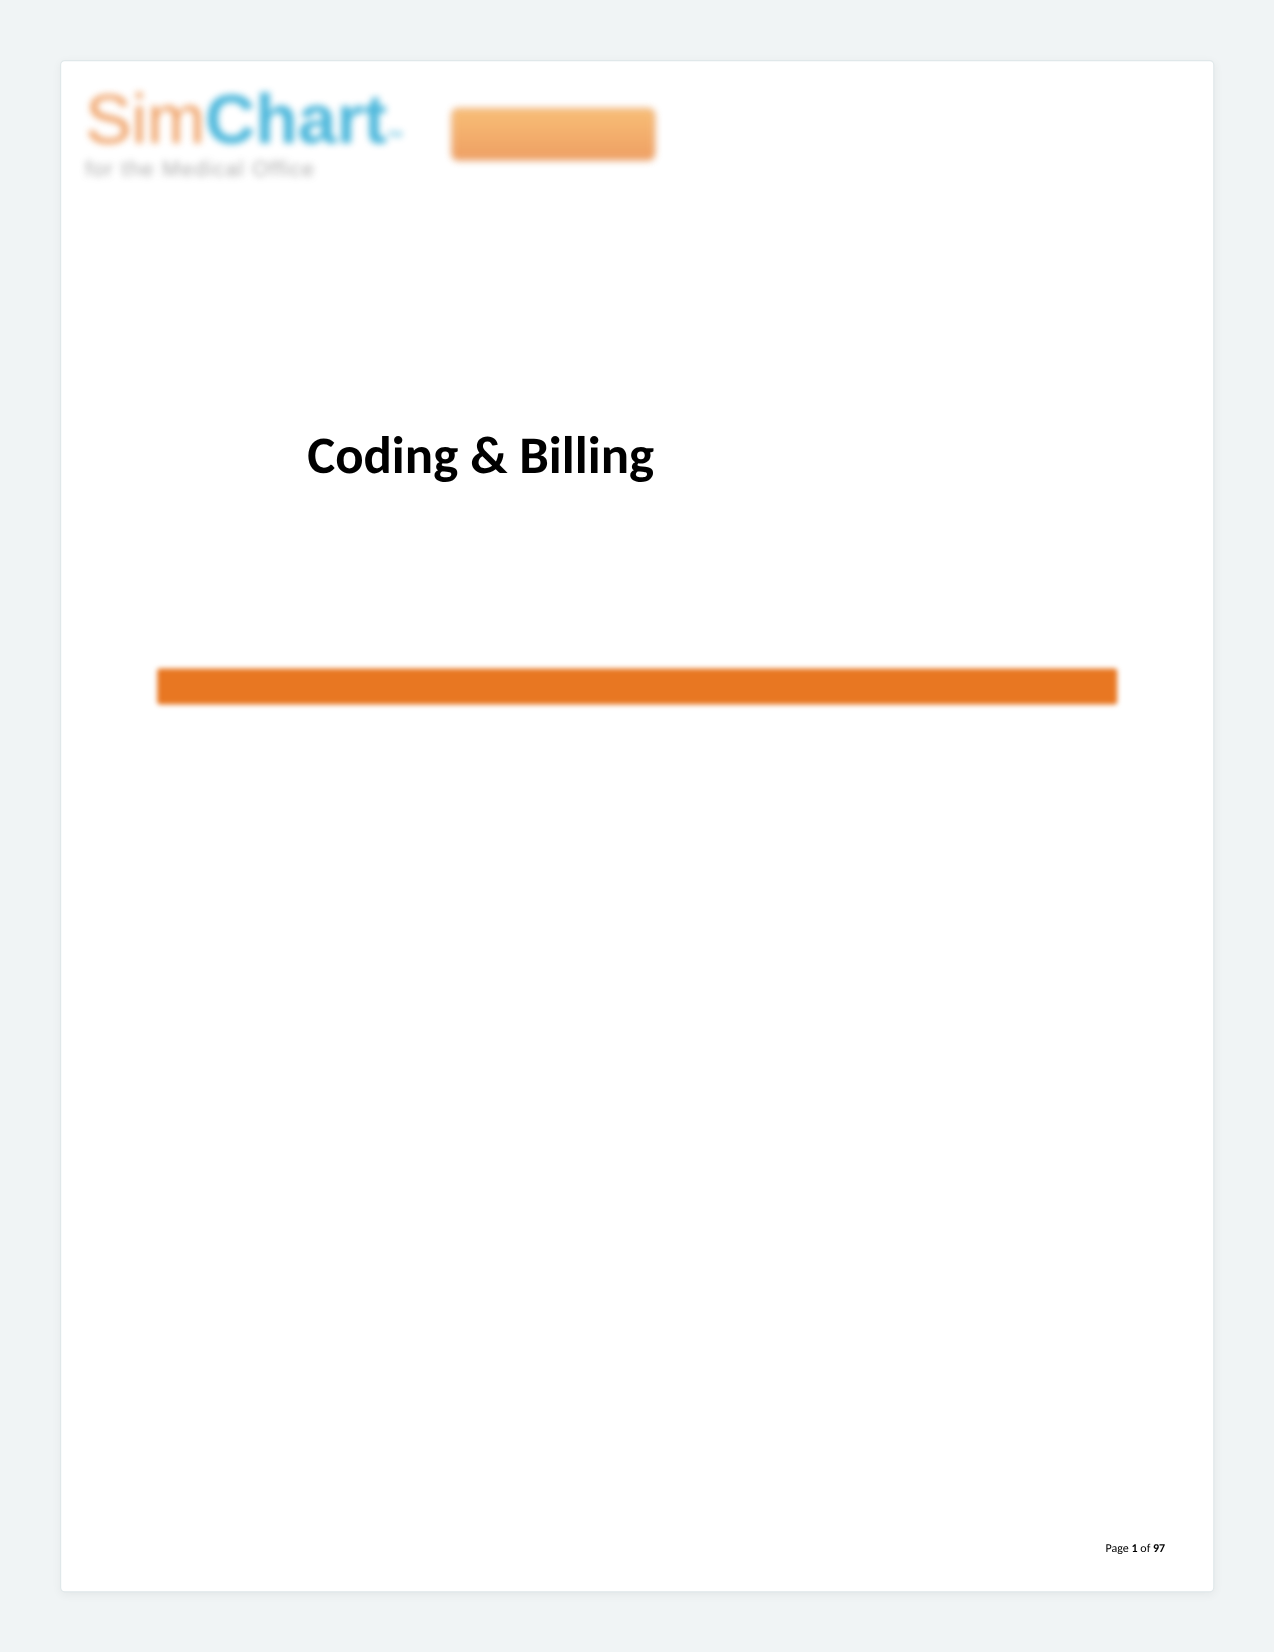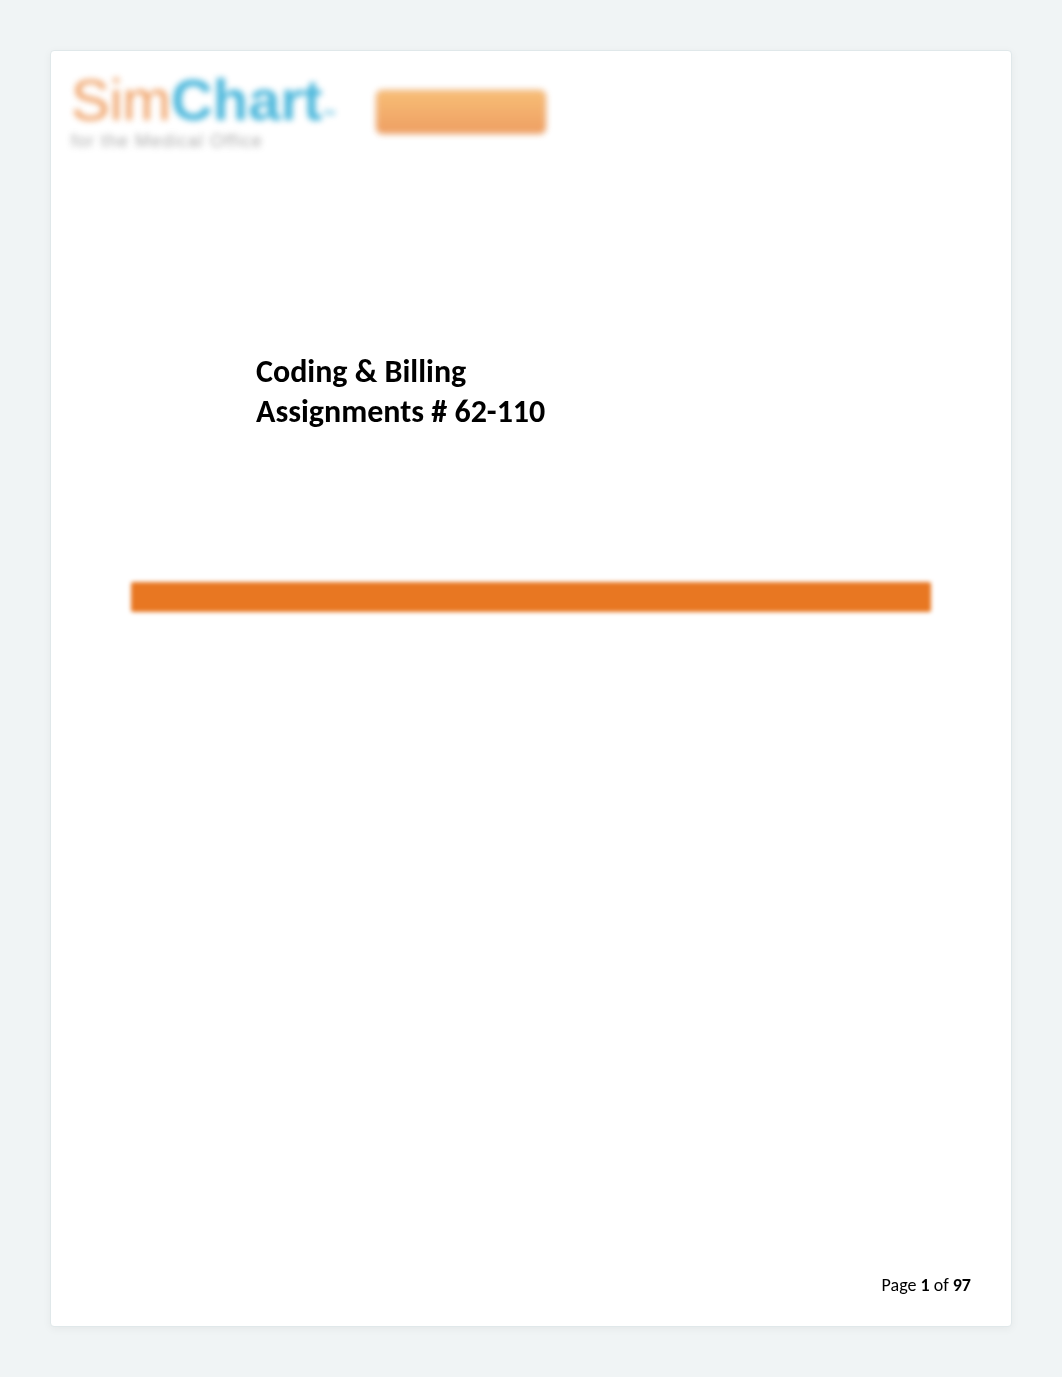--- a/index.html
+++ b/index.html
@@ -81,40 +81,40 @@
       border: 1px solid #d66a1a;
     }
     
     .title-section {
       margin-top: 200px;
       margin-left: 185px;
       max-width: 560px;
     }
     
     .title-line {
-      font-size: 32px;
+      font-size: 44px;
       font-weight: bold;
       color: #000;
       line-height: 1.25;
       font-family: 'Calibri', Arial, sans-serif;
     }
     
     .orange-bar {
       background: #e87722;
       height: 30px;
       margin: 150px 60px 0 60px;
       border-radius: 2px;
       filter: blur(2px);
     }
     
     .page-footer {
       position: absolute;
       bottom: 30px;
       right: 40px;
-      font-size: 18px;
+      font-size: 10px;
       color: #000;
       font-family: 'Calibri', Arial, sans-serif;
     }
     
     .page-footer .page-num,
     .page-footer .page-total {
       font-weight: bold;
     }
   </style>
 </head>
@@ -129,21 +129,20 @@
         <span class="logo-chart">Chart</span>
         <span class="logo-tm">™</span>
       </div>
       <div class="logo-tagline">for the Medical Office</div>
     </div>
     <div class="orange-button"></div>
   </div>
 
   <div class="title-section">
     <div class="title-line">Coding &amp; Billing</div>
-    <div class="title-line">Assignments # 62-110</div>
   </div>
 
   <div class="orange-bar"></div>
 
   <div class="page-footer">
     <span>Page </span><span class="page-num">1</span><span> of </span><span class="page-total">97</span>
   </div>
 
 </div>
 

